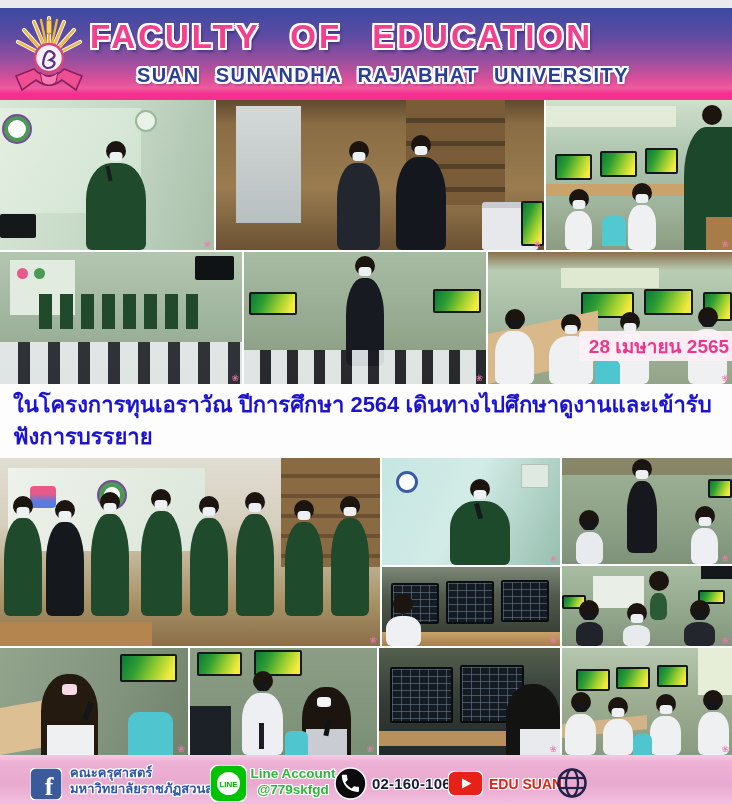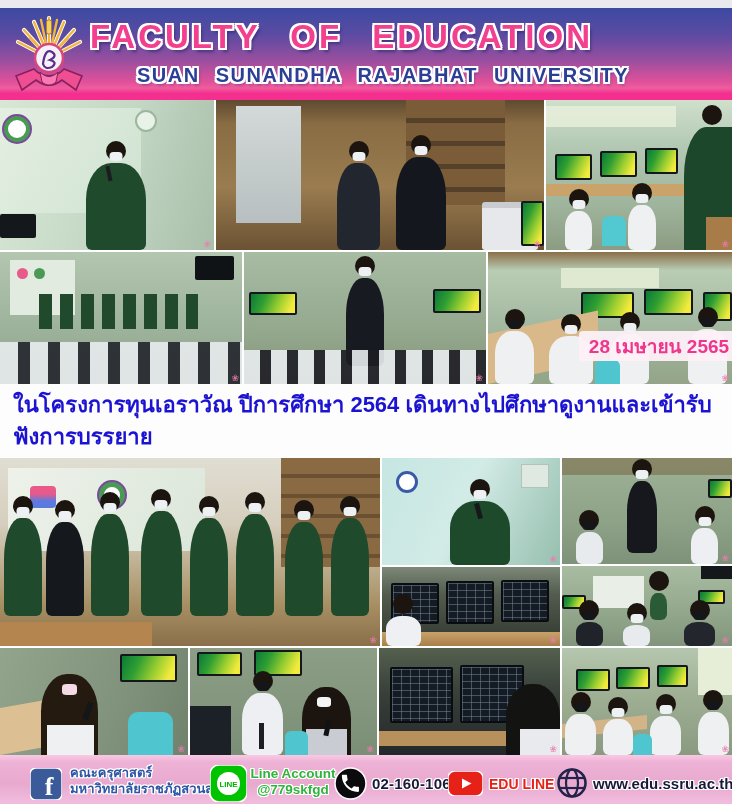--- a/index.html
+++ b/index.html
@@ -288,24 +288,23 @@
     <svg class="fi" style="left:334px;top:12px;" width="33" height="33" viewBox="0 0 33 33">
       <circle cx="16.5" cy="16.5" r="15.5" fill="#0b0b0e" stroke="#fff" stroke-width="1.5"></circle>
       <path transform="translate(5,5) scale(0.95)" fill="#ffffff" d="M6.62 10.79c1.44 2.83 3.76 5.14 6.59 6.59l2.2-2.2c.27-.27.67-.36 1.02-.24 1.12.37 2.33.57 3.57.57.55 0 1 .45 1 1V20c0 .55-.45 1-1 1-9.39 0-17-7.61-17-17 0-.55.45-1 1-1h3.5c.55 0 1 .45 1 1 0 1.25.2 2.45.57 3.57.11.35.03.74-.25 1.02l-2.2 2.2z"></path>
     </svg>
     <div class="fi phone-text ow">02-160-1062</div>
 
     <svg class="fi" style="left:448px;top:16px;" width="35" height="25" viewBox="0 0 35 25">
       <rect width="35" height="25" rx="7" fill="#e62117" stroke="#fff" stroke-width="1.5"></rect>
       <path d="M14 7.5 L23.5 12.5 L14 17.5 Z" fill="#ffffff"></path>
     </svg>
-    <div class="fi yt-text ow">EDU LINE</div>
+    <div class="fi yt-text ow">EDU SUAN</div>
 
     <svg class="fi" style="left:556px;top:12px;" width="32" height="32" viewBox="0 0 32 32">
       <circle cx="16" cy="16" r="13.5" fill="none" stroke="#23234a" stroke-width="2.6"></circle>
       <ellipse cx="16" cy="16" rx="6" ry="13.5" fill="none" stroke="#23234a" stroke-width="2.2"></ellipse>
       <line x1="3" y1="11" x2="29" y2="11" stroke="#23234a" stroke-width="2.2"></line>
       <line x1="3" y1="21" x2="29" y2="21" stroke="#23234a" stroke-width="2.2"></line>
     </svg>
-    <div class="fi site-text ow">www.edu.ssru.ac.th</div>
   </div>
 
 </div>
 
 </body></html>

